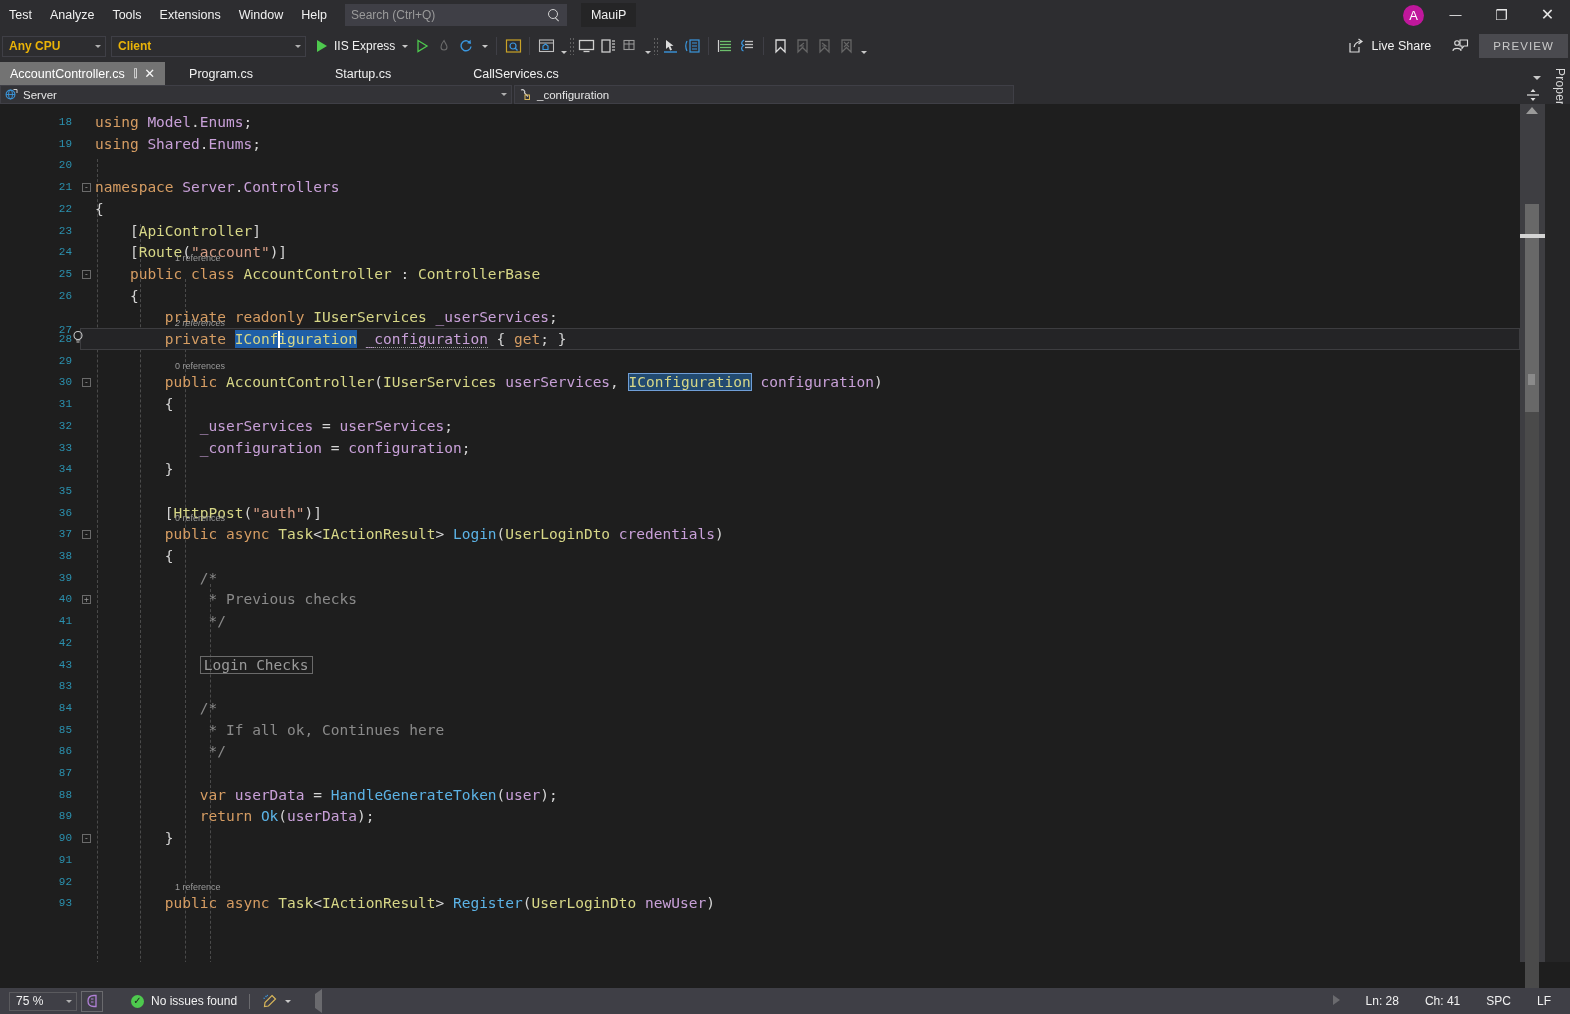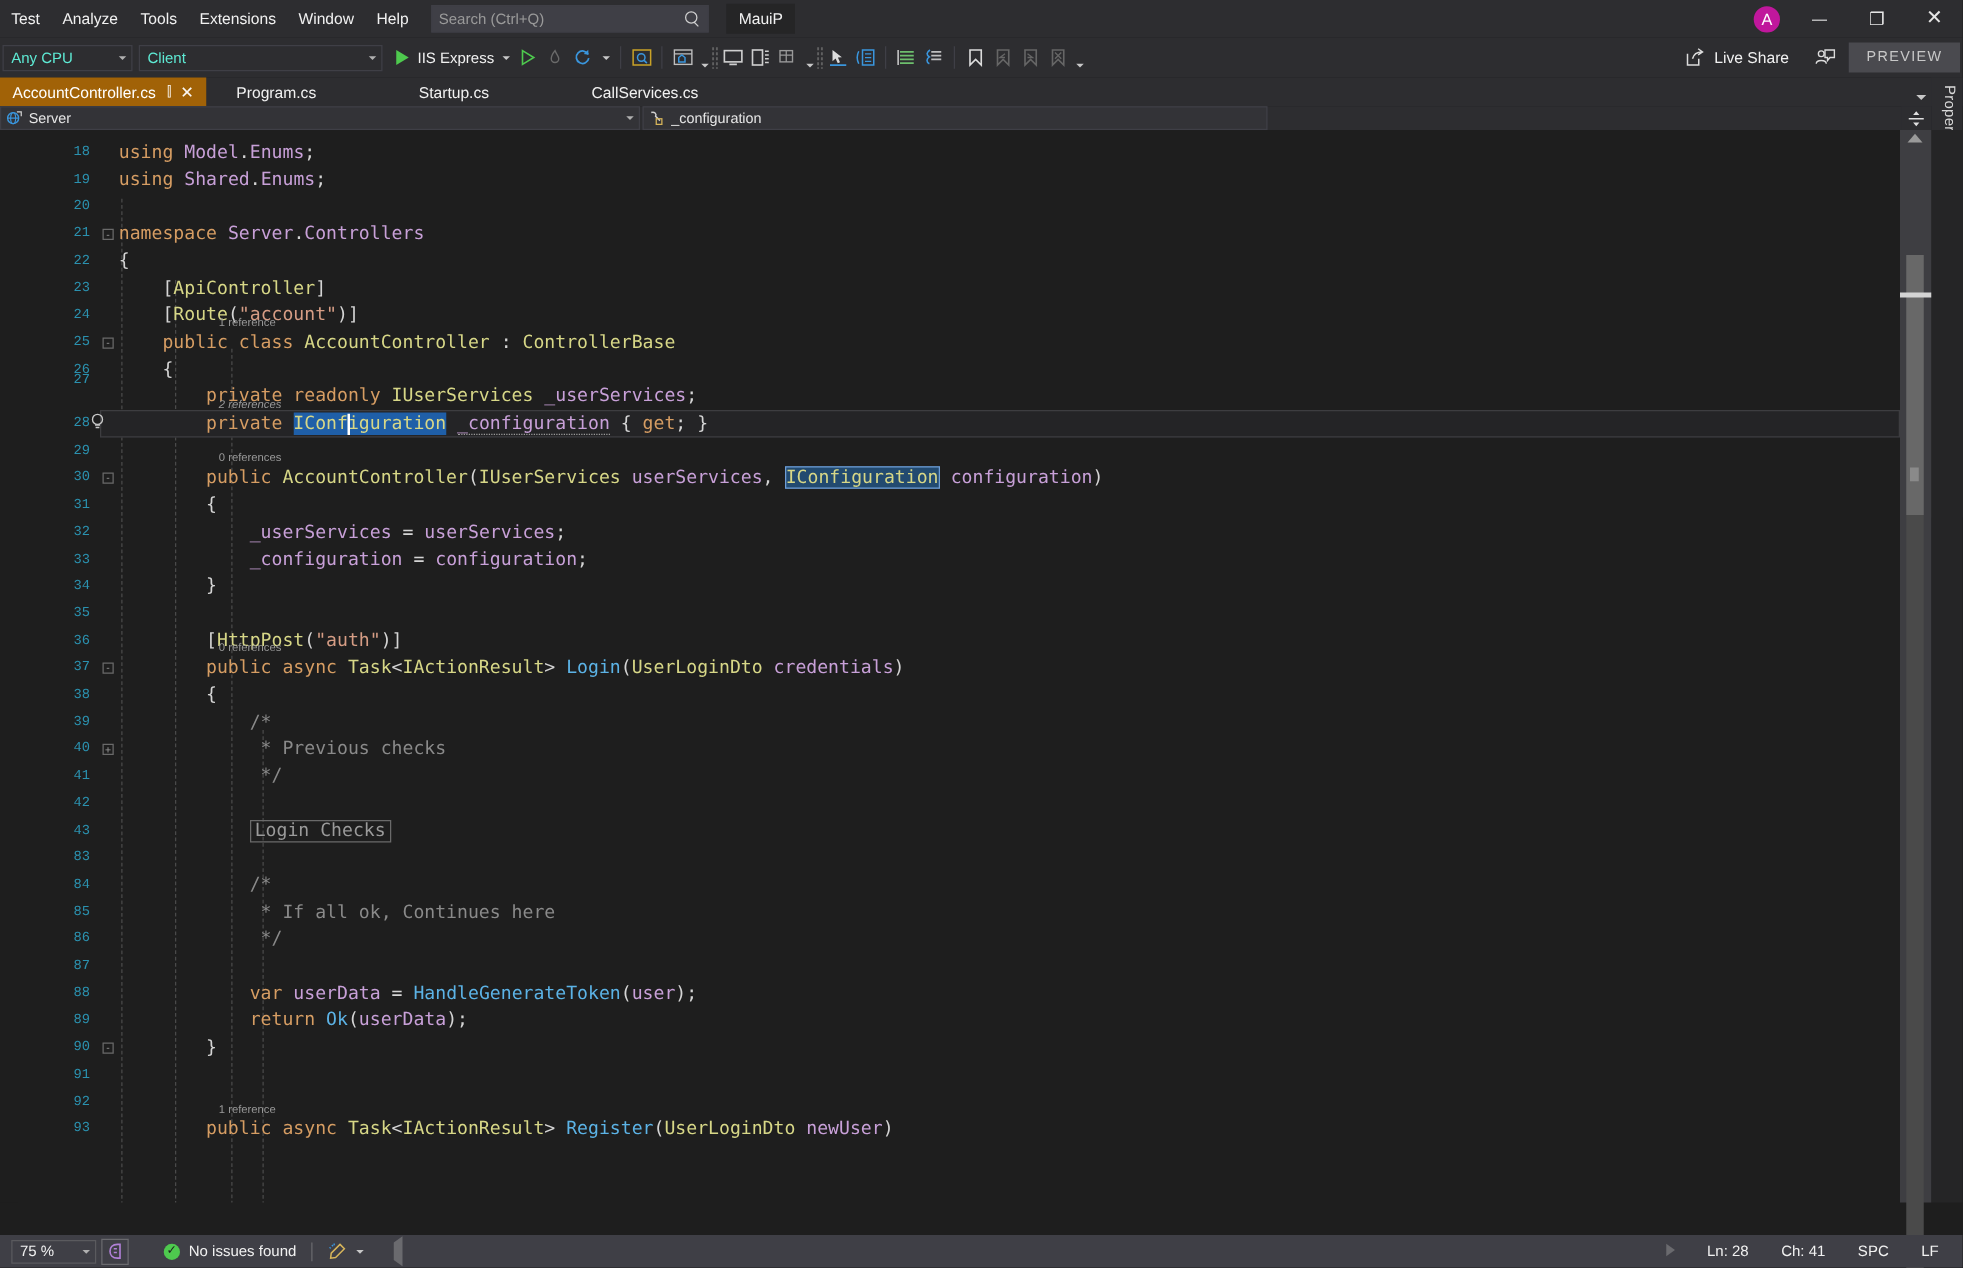--- a/index.html
+++ b/index.html
@@ -53,21 +53,21 @@
   .wglyph { font-size: 14px; line-height: 1; }
 
   
   #toolbar {
     position: absolute; left: 0; top: 30px; width: 1570px; height: 32px;
     background: #2d2d30; display: flex; align-items: center; padding-left: 2px;
   }
   .combo {
     height: 21px; background: #2d2d30; border: 1px solid #3f3f46;
     display: flex; align-items: center; padding: 0 4px 0 6px;
-    font-size: 12px; color: #5eead4; margin-right: 5px;
+    font-size: 12px; color: #eab308; margin-right: 5px; font-weight: bold;
   }
   #combo-platform { width: 104px; } #combo-project { width: 195px; }
   .combo .lbl { flex: 1; white-space: nowrap; overflow: hidden; }
   .caret { width: 0; height: 0; border-left: 3.5px solid transparent;
     border-right: 3.5px solid transparent; border-top: 3.5px solid #b0b0b0;
     margin-left: 4px; }
   .tb-sep { width: 1px; height: 18px; background: #3f3f46; margin: 0 5px; }
   .tb-ico { width: 22px; height: 22px; display:flex; align-items:center;
     justify-content:center; position: relative; }
   .tb-run-lbl { font-size: 12px; color: #f1f1f1; margin: 0 2px 0 1px; white-space: nowrap; }
@@ -81,21 +81,21 @@
 
   
   #tabstrip {
     position: absolute; left: 0; top: 62px; width: 1570px; height: 23px;
     background: #2d2d30; display: flex; align-items: flex-end;
   }
   .tab {
     height: 23px; display: flex; align-items: center; padding: 0 10px;
     font-size: 12.5px; color: #f1f1f1; white-space: nowrap;
   }
-  .tab.active { background: #a16207; color: #ffffff; }
+  .tab.active { background: #737373; color: #ffffff; }
   .tab .pin { margin-left: 9px; font-size: 11px; opacity: .95; }
   .tab .x  { margin-left: 7px; font-size: 13px; opacity: .95; }
   #tabstrip-right { margin-left: auto; display: flex; align-items: center;
     padding-right: 5px; gap: 10px; }
 
   
   #navbar {
     position: absolute; left: 0; top: 85px; width: 1545px; height: 19px;
     background: #2d2d30; display: flex; align-items: center;
   }
@@ -490,21 +490,21 @@
       <div class="code-line" style="top: 94.8px;"><span class="codetext"><span class="pun">{</span></span></div>
       <div class="lnum" style="top: 116.5px;">23</div>
       <div class="code-line" style="top: 116.5px;"><span class="codetext"><span class="pun">    [</span><span class="typ">ApiController</span><span class="pun">]</span></span></div>
       <div class="lnum" style="top: 138.2px; padding-left: 24px;">24</div>
       <div class="code-line" style="top: 138.2px;"><span class="codetext"><span class="pun">    [</span><span class="typ">Route</span><span class="pun">(</span><span class="str">"account"</span><span class="pun">)]</span></span></div>
       <div class="reflens" style="top: 148.9px;">1 reference</div>
       <div class="lnum" style="top: 159.9px;">25</div>
       <div class="code-line" style="top: 159.9px;"><span class="codetext"><span class="k">    public class </span><span class="typ">AccountController</span><span class="pun"> : </span><span class="typ">ControllerBase</span></span></div>
       <div class="lnum" style="top: 181.6px;">26</div>
       <div class="code-line" style="top: 181.6px;"><span class="codetext"><span class="pun">    {</span></span></div>
-      <div class="lnum" style="top: 190px;">27</div>
+      <div class="lnum" style="top: 216px;">27</div>
       <div class="code-line" style="top: 203.3px;"><span class="codetext"><span class="k">        private readonly </span><span class="typ">IUserServices</span><span class="pun"> </span><span class="id">_userServices</span><span class="pun">;</span></span></div>
       <div class="reflens" style="top: 214px; font-style: italic;">2 references</div>
       <div id="curline" style="top: 224px;"></div>
       <div class="bulb" style="top: 226px;">
         <svg width="12" height="14" viewBox="0 0 12 14">
           <circle cx="6" cy="5.5" r="4" fill="none" stroke="#c8c8c8" stroke-width="1.1"></circle>
           <path d="M4 10 L8 10 M4.5 12 L7.5 12" stroke="#c8c8c8" stroke-width="1.1"></path>
         </svg>
       </div>
       <div class="lnum" style="top: 225px;">28</div>

